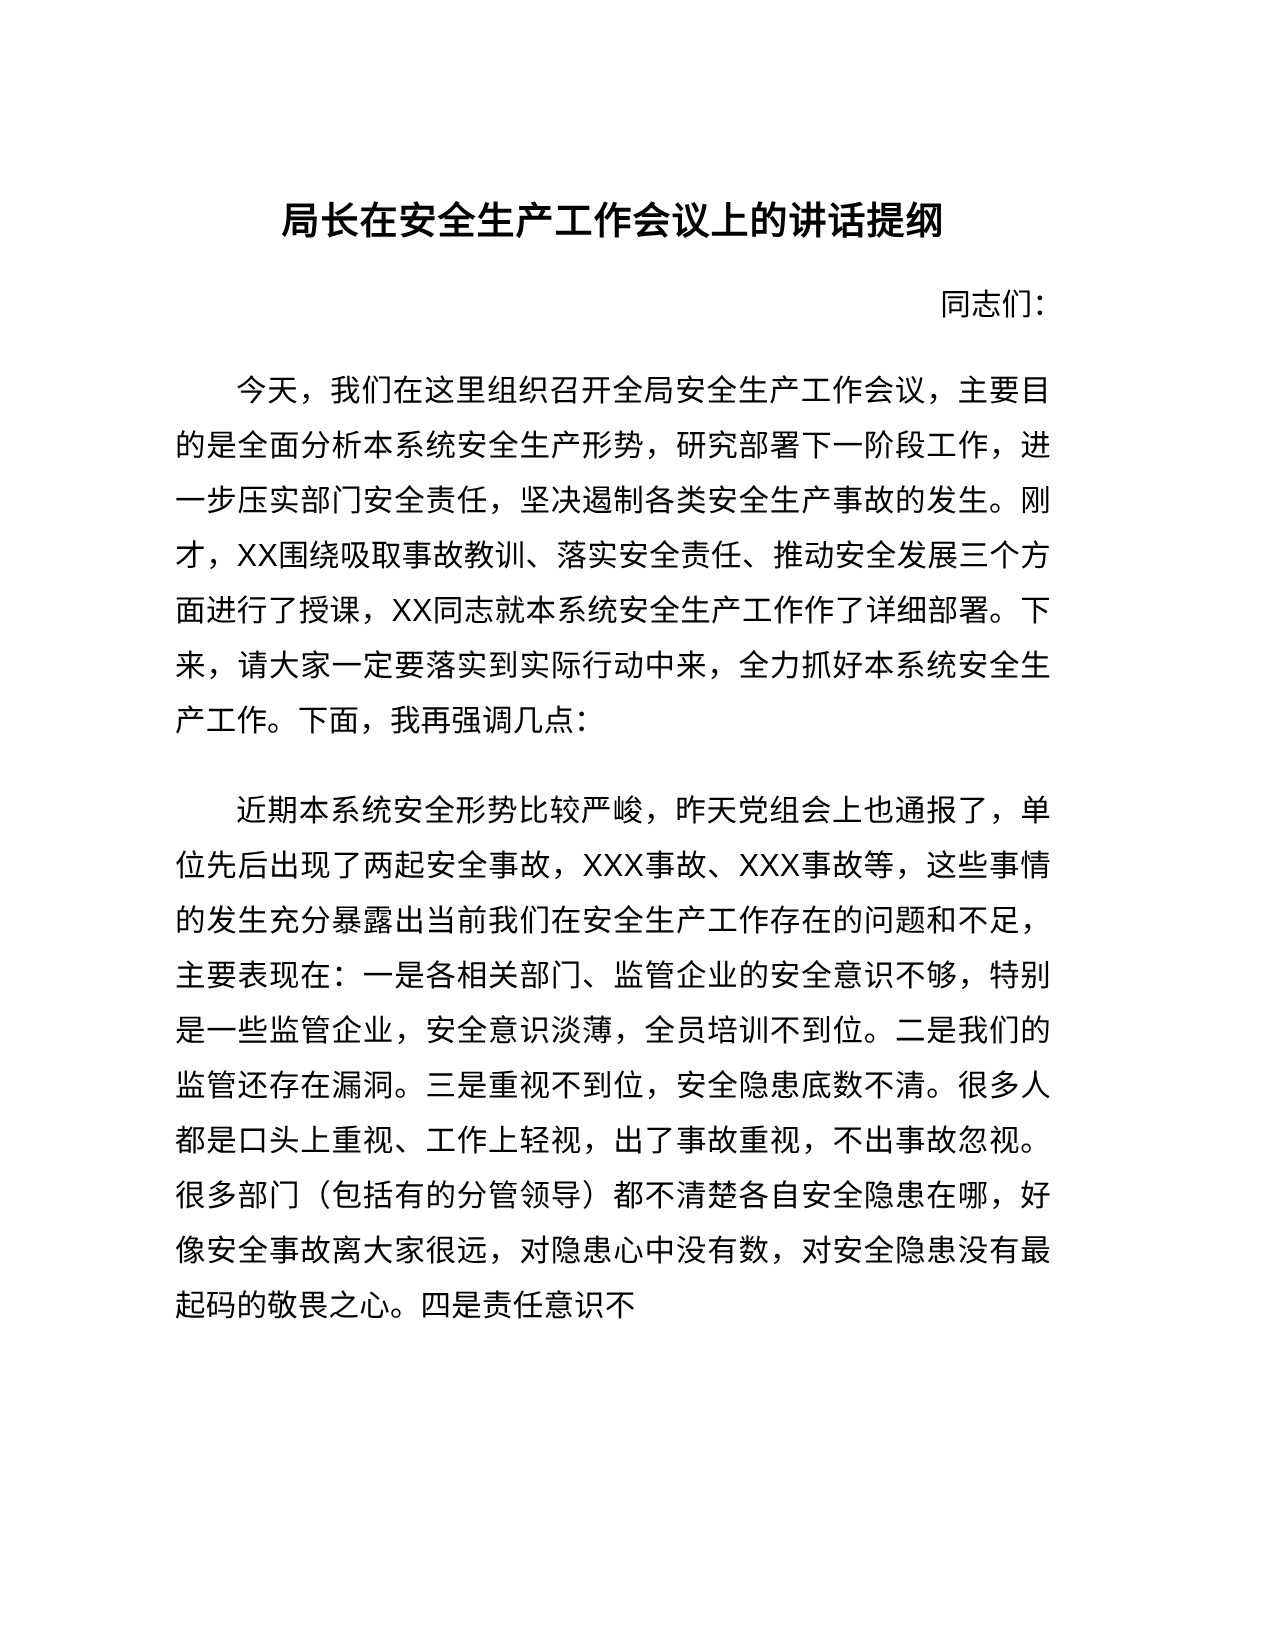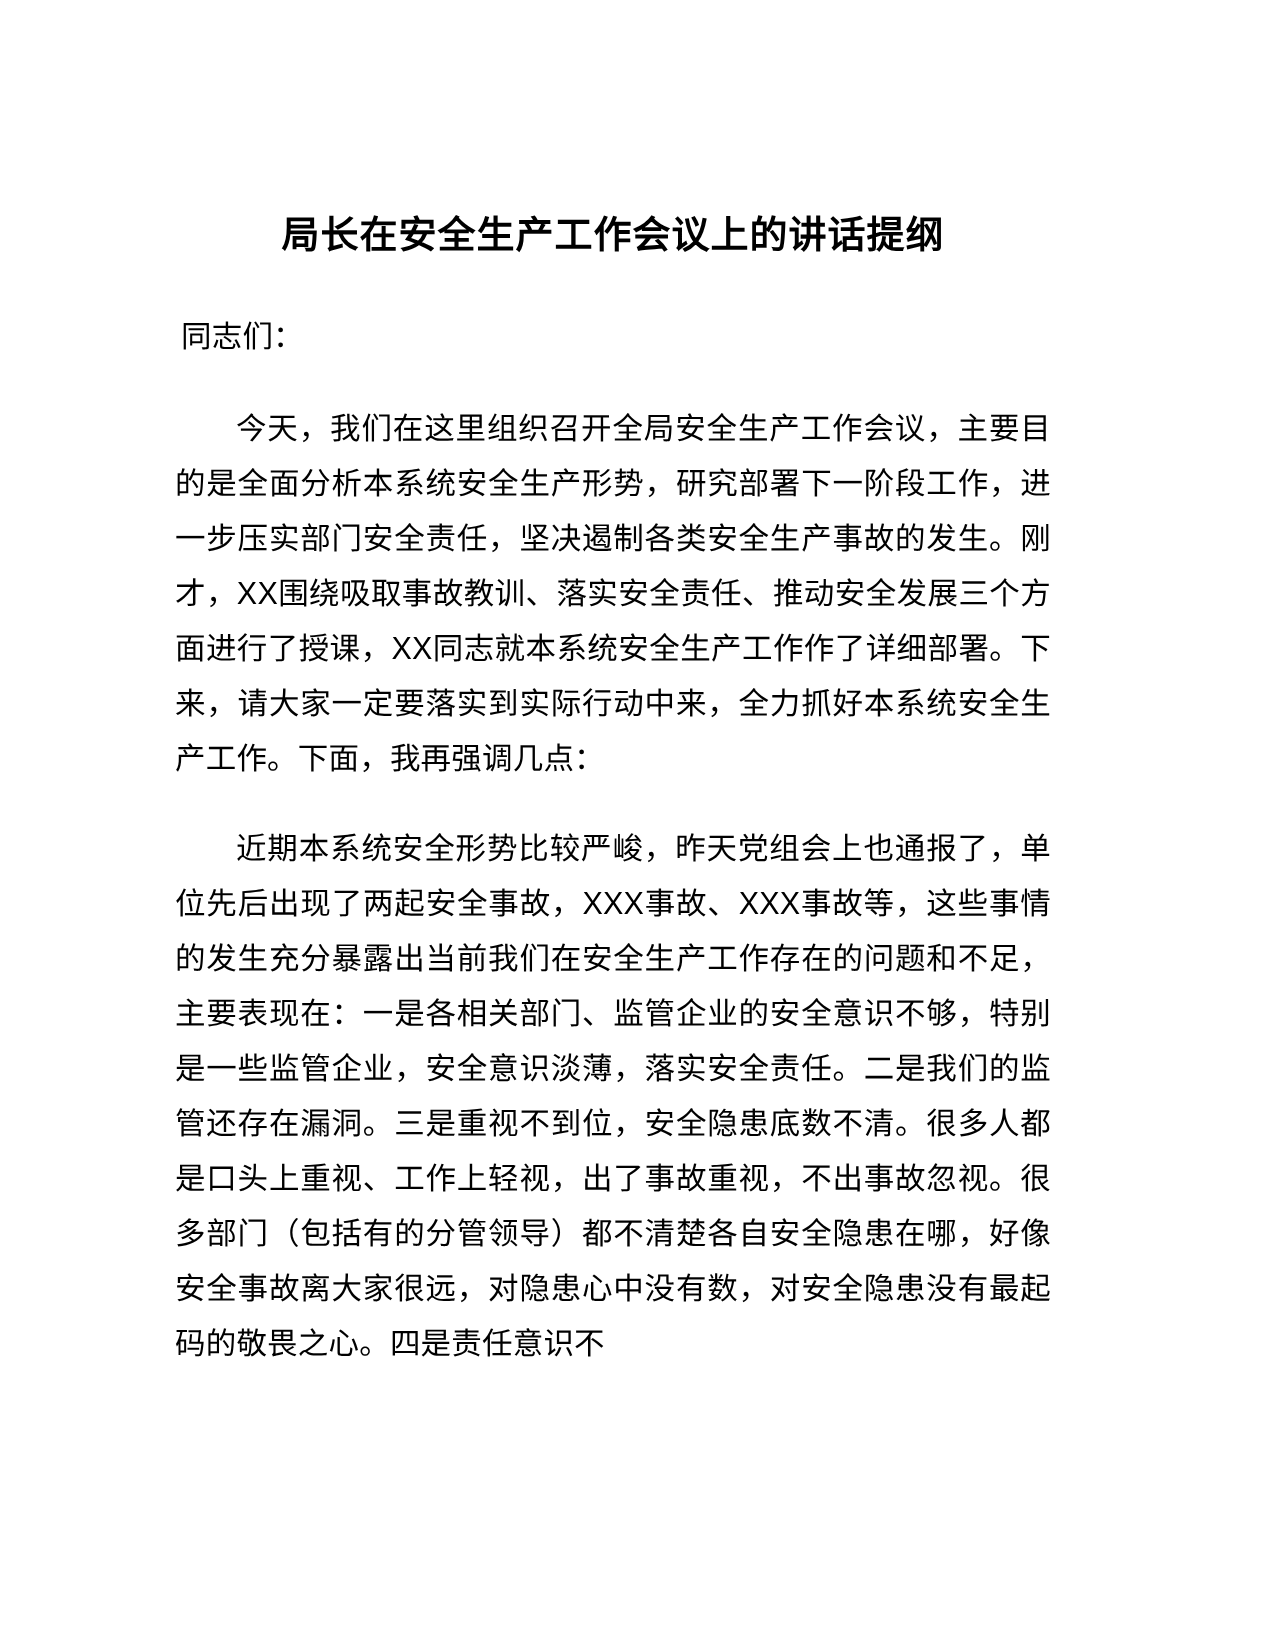--- a/index.html
+++ b/index.html
@@ -27,30 +27,31 @@
     left: 163px;
     top: 0;
     width: 900px;
   }
   .doc-title {
     font-size: 38px;
     font-weight: bold;
     text-align: center;
     letter-spacing: 1px;
     line-height: 1.35;
-    margin: 14px;
+    margin: 0;
     padding-top: 196px;
     white-space: nowrap;
   }
   .salutation {
     font-size: 30.5px;
     line-height: 1.52;
-    margin: 18px;
+    margin: 0;
     padding-top: 34px;
     letter-spacing: 0.2px;
+    text-align: right;
   }
   .para {
     font-size: 30.5px;
     line-height: 55px;
     margin: 12px;
     padding-top: 23px;
     text-align: justify;
     text-justify: inter-ideograph;
     text-indent: 2em;
     letter-spacing: 0.2px;
@@ -69,16 +70,16 @@
 <div class="page">
   <div class="content">
 
     <h1 class="doc-title">局长在安全生产工作会议上的讲话提纲</h1>
 
     <p class="salutation">同志们：</p>
 
     <p class="para">今天，我们在这里组织召开全局安全生产工作会议，主要目的是全面分析本系统安全生产形势，研究部署下一阶段工作，进一步压实部门安全责任，坚决遏制各类安全生产事故的发生。刚才，XX围绕吸取事故教训、落实安全责任、推动安全发展三个方面进行了授课，XX同志就本系统安全生产工作作了详细部署。下来，请大家一定要落实到实际行动中来，全力抓好本系统安全生产工作。下面，我再强调几点：</p>
 
 
-    <p class="para last">近期本系统安全形势比较严峻，昨天党组会上也通报了，单位先后出现了两起安全事故，XXX事故、XXX事故等，这些事情的发生充分暴露出当前我们在安全生产工作存在的问题和不足，主要表现在：一是各相关部门、监管企业的安全意识不够，特别是一些监管企业，安全意识淡薄，落实安全责任。二是我们的监管还存在漏洞。三是重视不到位，安全隐患底数不清。很多人都是口头上重视、工作上轻视，出了事故重视，不出事故忽视。很多部门（包括有的分管领导）都不清楚各自安全隐患在哪，好像安全事故离大家很远，对隐患心中没有数，对安全隐患没有最起码的敬畏之心。四是责任意识不</p>
+    <p class="para last">近期本系统安全形势比较严峻，昨天党组会上也通报了，单位先后出现了两起安全事故，XXX事故、XXX事故等，这些事情的发生充分暴露出当前我们在安全生产工作存在的问题和不足，主要表现在：一是各相关部门、监管企业的安全意识不够，特别是一些监管企业，安全意识淡薄，全员培训不到位。二是我们的监管还存在漏洞。三是重视不到位，安全隐患底数不清。很多人都是口头上重视、工作上轻视，出了事故重视，不出事故忽视。很多部门（包括有的分管领导）都不清楚各自安全隐患在哪，好像安全事故离大家很远，对隐患心中没有数，对安全隐患没有最起码的敬畏之心。四是责任意识不</p>
 
   </div>
 </div>
 
 </body></html>

